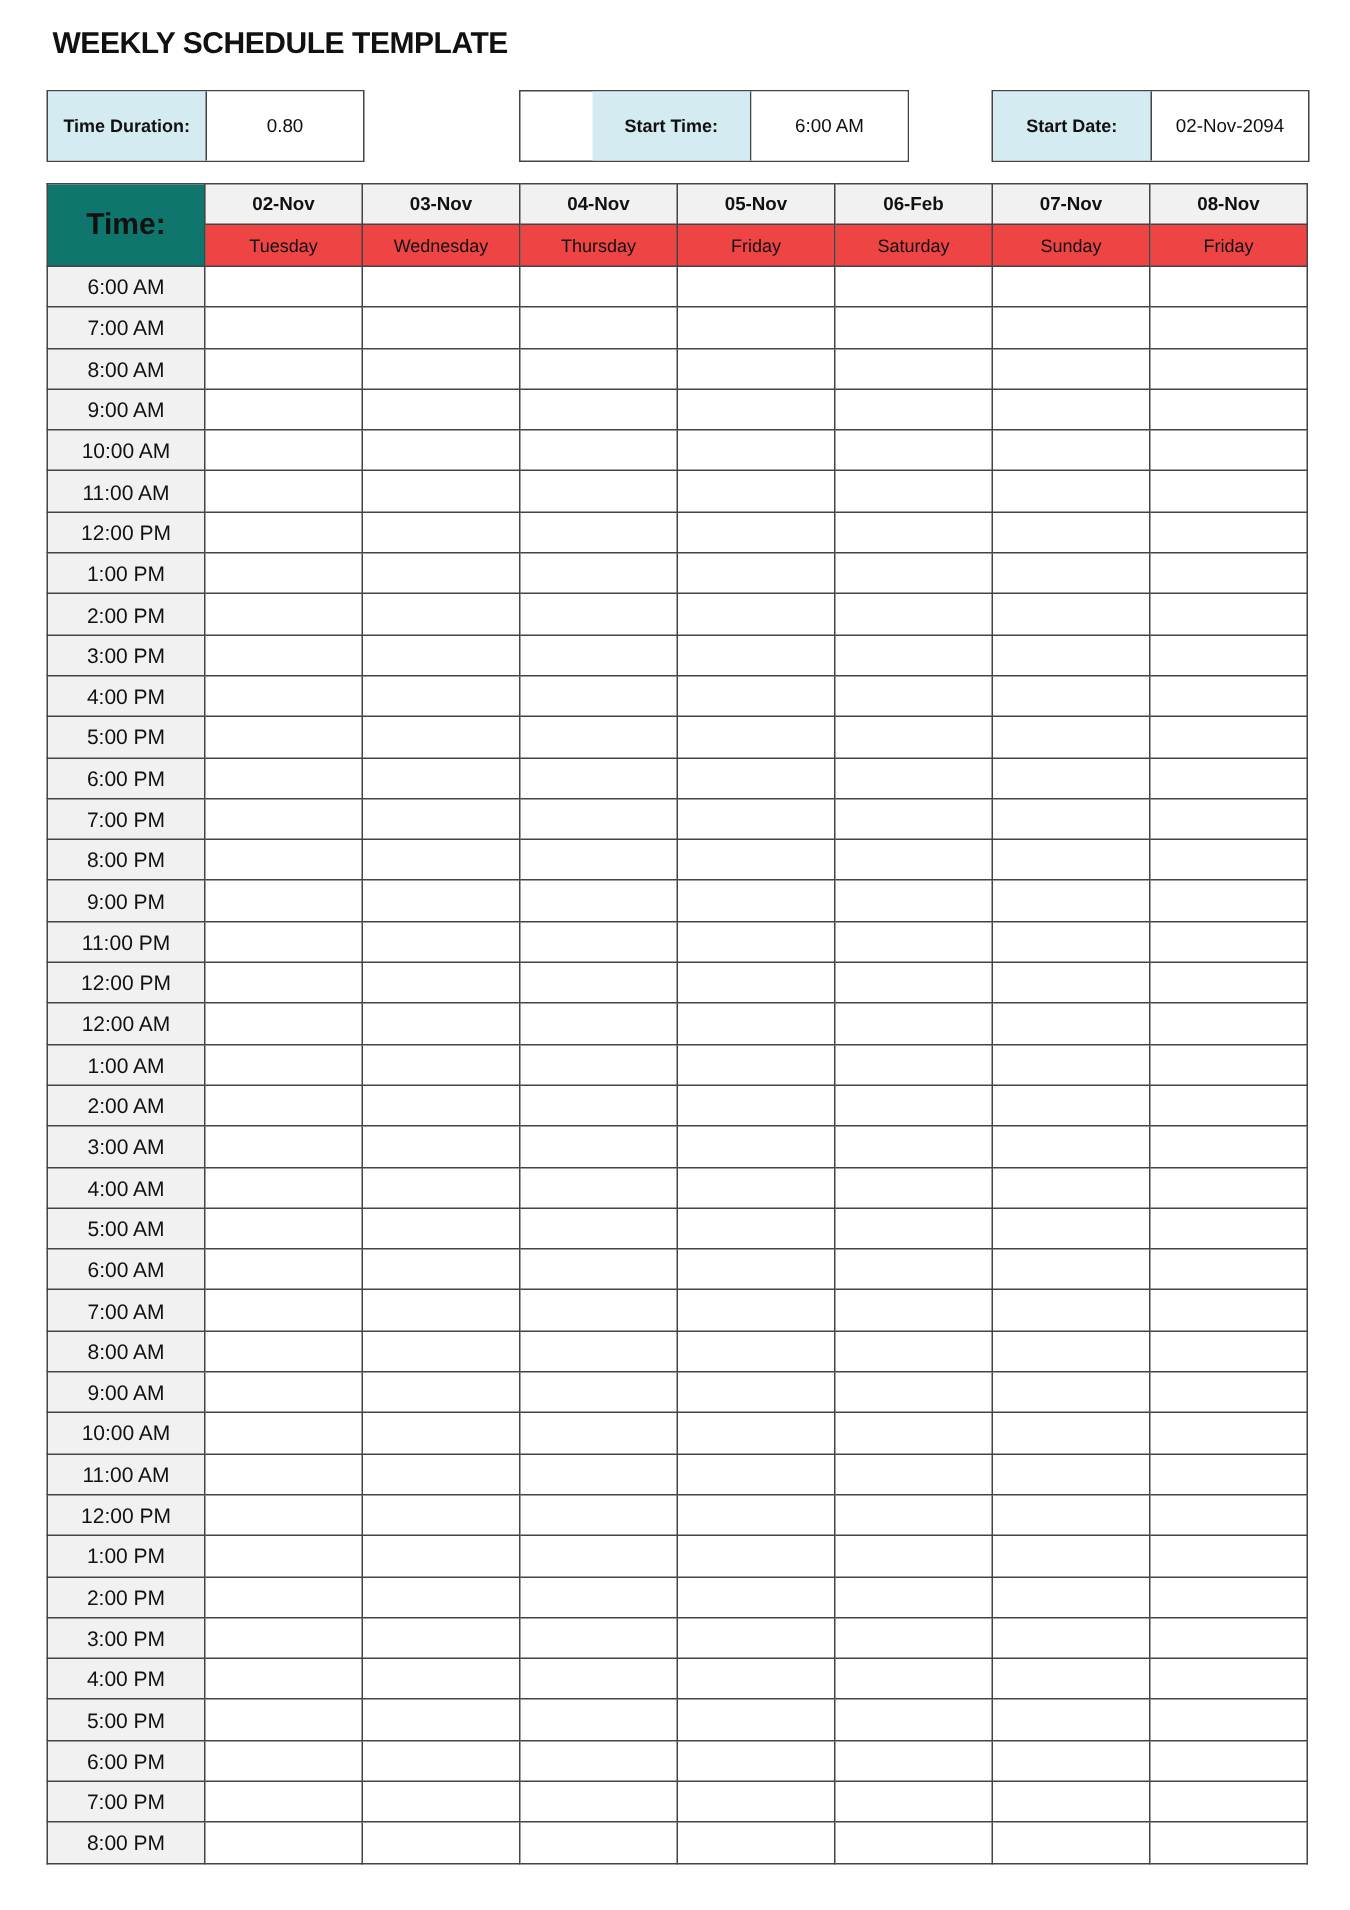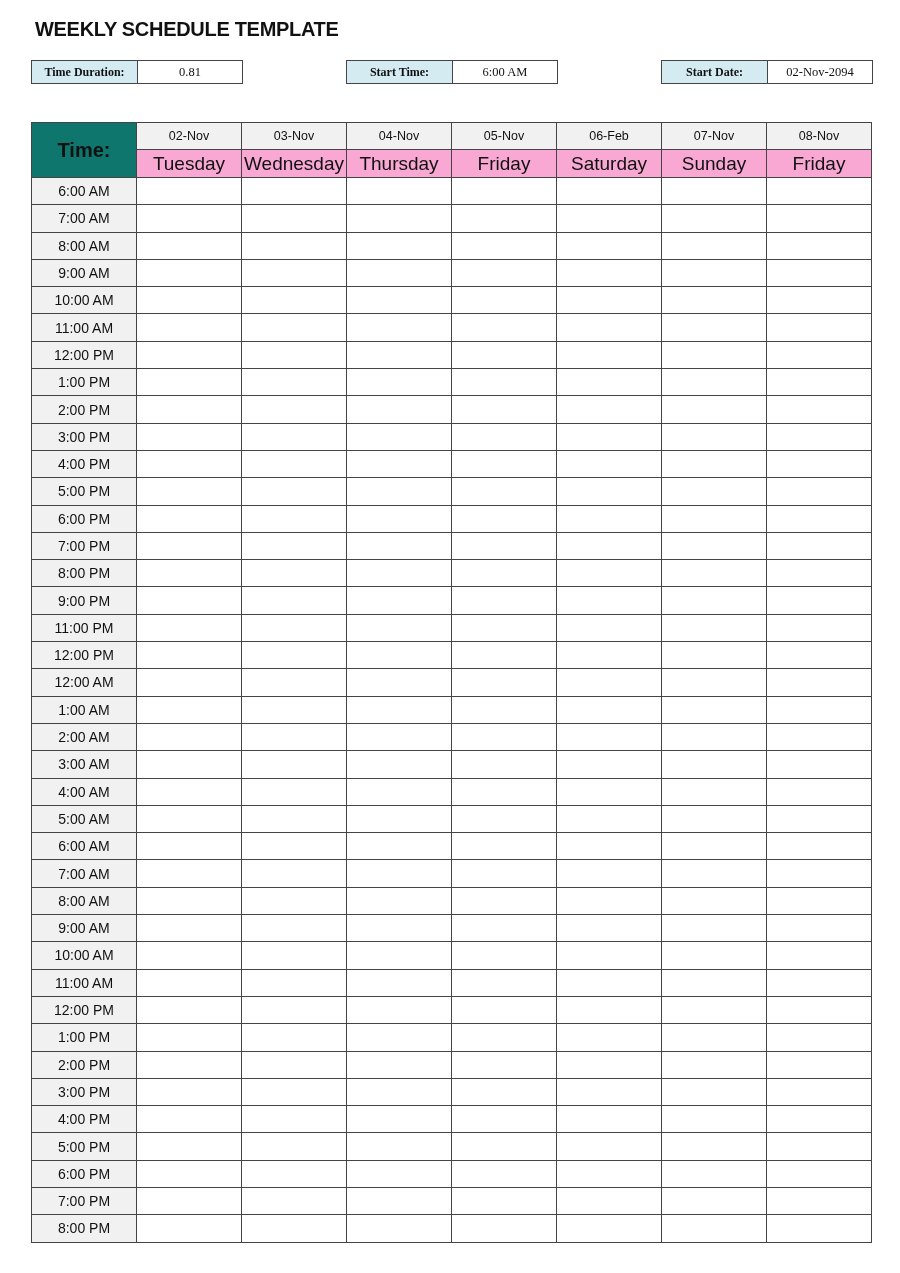--- a/index.html
+++ b/index.html
@@ -1,38 +1,38 @@
 <!DOCTYPE html>
 <html><head>
 <meta charset="utf-8">
 <style>
   html,body{margin:0;padding:0;background:#fff;}
   body{width:900px;height:1273px;position:relative;font-family:"Liberation Sans",sans-serif;color:#111;overflow:hidden;}
   .title{position:absolute;left:35px;top:18px;font-size:20px;font-weight:bold;letter-spacing:-0.3px;}
-  .info{position:absolute;top:60px;height:24px;display:flex;border:1px solid #444;box-sizing:border-box;font-family:Liberation Serif, serif;}
+  .info{position:absolute;top:60px;height:48px;display:flex;border:1px solid #444;box-sizing:border-box;}
   .info .lbl{width:105px;background:#d3ebf1;border-right:1px solid #444;display:flex;align-items:center;justify-content:center;font-size:12px;font-weight:bold;}
   .info .val{width:104px;background:#fff;display:flex;align-items:center;justify-content:center;font-size:12.5px;}
   table.sched{position:absolute;left:31px;top:122px;border-collapse:collapse;table-layout:fixed;}
   table.sched td, table.sched th{border:1px solid #444;padding:0;text-align:center;box-sizing:border-box;}
   th.timehdr{width:105px;background:#0f766e;font-size:20px;font-weight:bold;}
-  th.date{height:27px;background:#f1f1f1;font-size:12.5px;font-weight:normal;width:105px;}
-  th.day{height:28px;background:#f9a8d4;font-size:19px;font-weight:normal;}
+  th.date{height:27px;background:#f1f1f1;font-size:12.5px;font-weight:bold;width:105px;}
+  th.day{height:28px;background:#ef4444;font-size:12px;font-weight:normal;}
   td.time{background:#f1f1f1;font-size:14px;height:27.3px;}
   td.cell{background:#fff;}
 </style>
 </head>
 <body>
 
 <div class="title">WEEKLY SCHEDULE TEMPLATE</div>
 
 <div class="info" style="left:31px;">
   <div class="lbl">Time Duration:</div>
-  <div class="val">0.81</div>
+  <div class="val">0.80</div>
 </div>
-<div class="info" style="left:346px;">
+<div class="info" style="left:346px;padding-left:48px;">
   <div class="lbl">Start Time:</div>
   <div class="val">6:00 AM</div>
 </div>
 <div class="info" style="left:661px;">
   <div class="lbl">Start Date:</div>
   <div class="val">02-Nov-2094</div>
 </div>
 
 <table class="sched">
   <thead>

